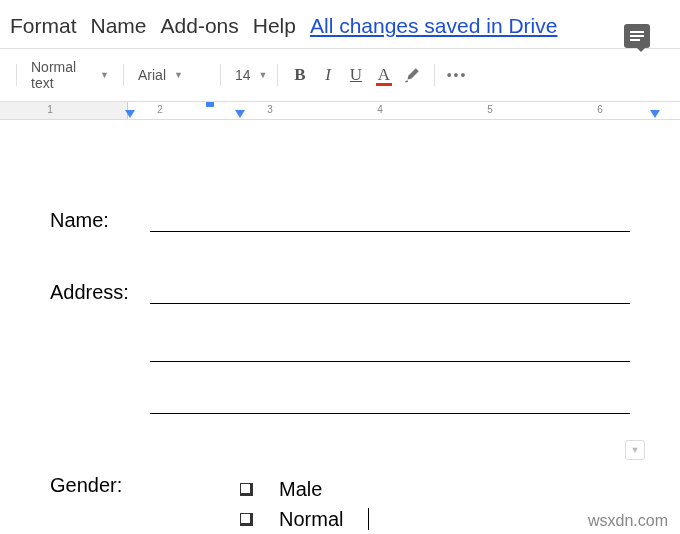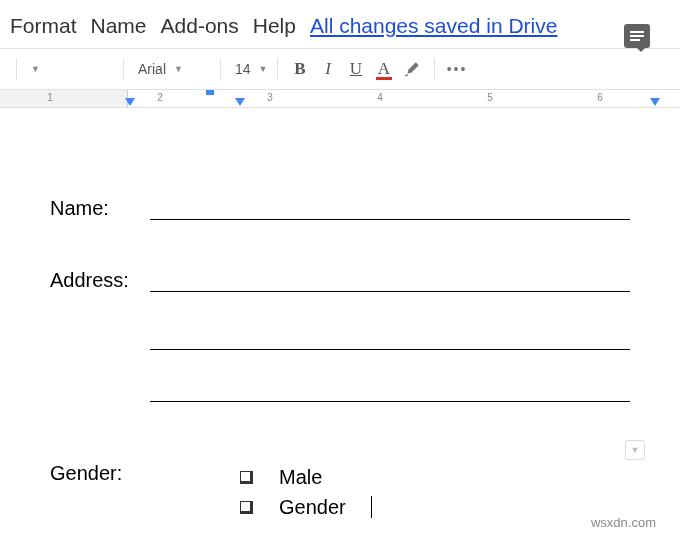--- a/index.html
+++ b/index.html
@@ -214,22 +214,22 @@
       display: flex;
       align-items: center;
       justify-content: center;
       font-size: 9px;
       color: #bbb;
       cursor: pointer;
     }
     .watermark {
       position: absolute;
       bottom: 4px;
-      right: 24px;
-      font-size: 13px;
+      right: 12px;
+      font-size: 16px;
       color: #888;
       font-family: Arial;
     }
   </style>
 </head>
 <body>
 
 <div class="comment-bubble">
   <div class="comment-bubble-lines">
     <div></div>
@@ -242,20 +242,21 @@
   <span class="menubar-item">Format</span>
   <span class="menubar-item">Name</span>
   <span class="menubar-item">Add-ons</span>
   <span class="menubar-item">Help</span>
   <span class="saved-status">All changes saved in Drive</span>
 </div>
 
 <div class="toolbar">
   <div class="tb-sep"></div>
   <div class="tb-dropdown tb-style">
+    <span>Normal text</span>
     <span class="arrow">▼</span>
   </div>
   <div class="tb-sep"></div>
   <div class="tb-dropdown tb-font">
     <span>Arial</span>
     <span class="arrow">▼</span>
   </div>
   <div class="tb-sep"></div>
   <div class="tb-dropdown tb-size">
     <span>14</span>
@@ -308,21 +309,21 @@
 
   <div class="gender-block">
     <span class="gender-label">Gender:</span>
     <div class="gender-options">
       <div class="gender-opt">
         <span class="cb"></span>
         <span>Male</span>
       </div>
       <div class="gender-opt">
         <span class="cb"></span>
-        <span>Gender</span>
+        <span>Normal</span>
           <span class="cursor-caret"></span>
       </div>
     </div>
   </div>
 </div>
 
 <div class="outline-box">▼</div>
 
 <div class="watermark">wsxdn.com</div>
 

